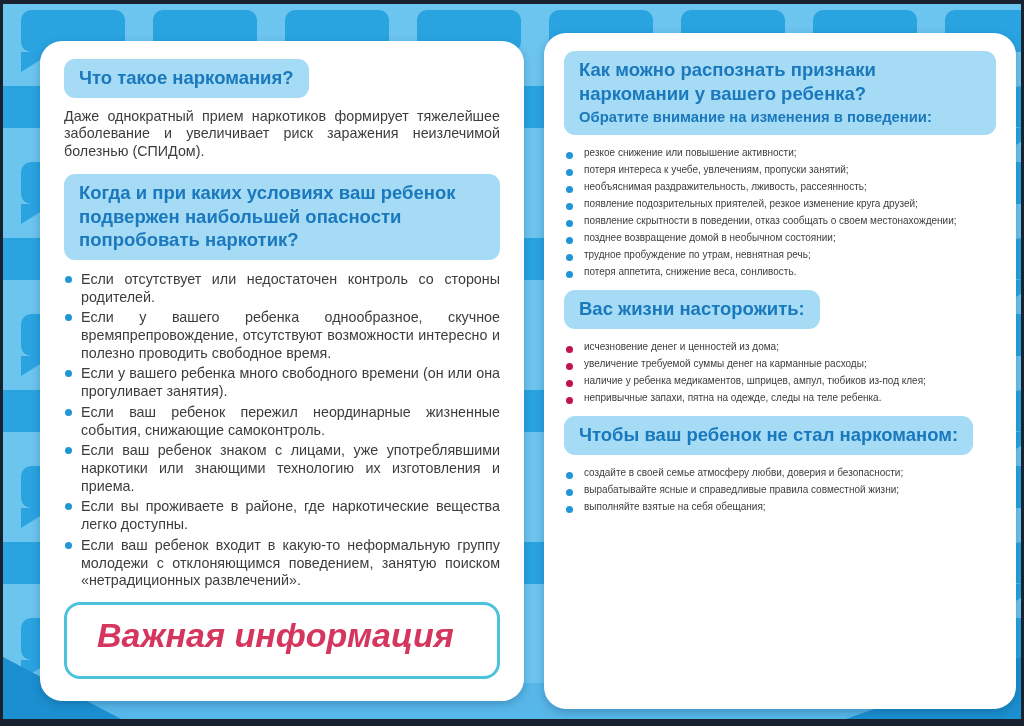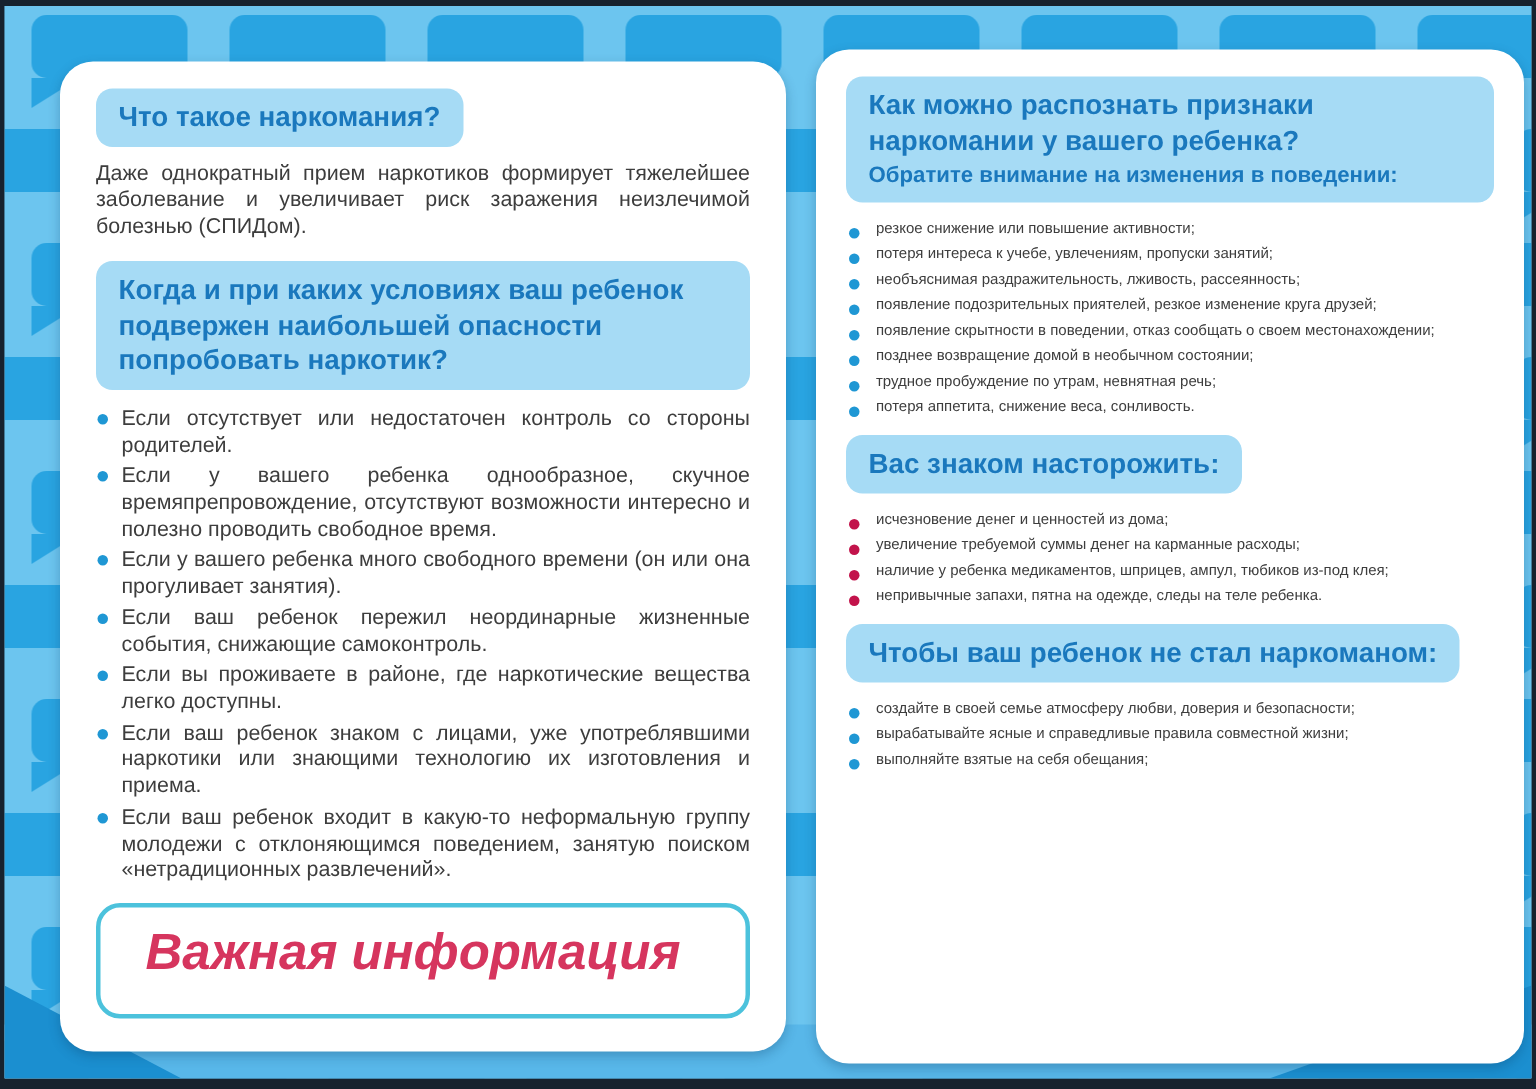--- a/index.html
+++ b/index.html
@@ -78,22 +78,22 @@
   <div class="card left">
     <div class="hdr">Что такое наркомания?</div>
     <p class="body-text">Даже однократный прием наркотиков формирует тяжелейшее заболевание и увеличивает риск заражения неизлечимой болезнью (СПИДом).</p>
 
     <div class="hdr">Когда и при каких условиях ваш ребенок подвержен наибольшей опасности попробовать наркотик?</div>
     <ul class="bullets">
         <li>Если отсутствует или недостаточен контроль со стороны родителей.</li>
         <li>Если у вашего ребенка однообразное, скучное времяпрепровождение, отсутствуют возможности интересно и полезно проводить свободное время.</li>
         <li>Если у вашего ребенка много свободного времени (он или она прогуливает занятия).</li>
         <li>Если ваш ребенок пережил неординарные жизненные события, снижающие самоконтроль.</li>
+        <li>Если ваш ребенок знаком с лицами, уже употреблявшими наркотики или знающими технологию их изготовления и приема.</li>
         <li>Если вы проживаете в районе, где наркотические вещества легко доступны.</li>
-        <li>Если ваш ребенок знаком с лицами, уже употреблявшими наркотики или знающими технологию их изготовления и приема.</li>
         <li>Если ваш ребенок входит в какую-то неформальную группу молодежи с отклоняющимся поведением, занятую поиском «нетрадиционных развлечений».</li>
       </ul>
 
     <div class="info-box">
       <div class="info-title">Важная информация</div>
 
     </div>
   </div>
 
   <div class="card right">
@@ -105,21 +105,21 @@
         <li>резкое снижение или повышение активности;</li>
         <li>потеря интереса к учебе, увлечениям, пропуски занятий;</li>
         <li>необъяснимая раздражительность, лживость, рассеянность;</li>
         <li>появление подозрительных приятелей, резкое изменение круга друзей;</li>
         <li>появление скрытности в поведении, отказ сообщать о своем местонахождении;</li>
         <li>позднее возвращение домой в необычном состоянии;</li>
         <li>трудное пробуждение по утрам, невнятная речь;</li>
         <li>потеря аппетита, снижение веса, сонливость.</li>
       </ul>
 
-    <div class="hdr">Вас знаком насторожить:</div>
+    <div class="hdr">Вас жизни насторожить:</div>
     <ul class="bullets red">
         <li>исчезновение денег и ценностей из дома;</li>
         <li>увеличение требуемой суммы денег на карманные расходы;</li>
         <li>наличие у ребенка медикаментов, шприцев, ампул, тюбиков из-под клея;</li>
         <li>непривычные запахи, пятна на одежде, следы на теле ребенка.</li>
       </ul>
 
     <div class="hdr">Чтобы ваш ребенок не стал наркоманом:</div>
     <ul class="bullets">
         <li>создайте в своей семье атмосферу любви, доверия и безопасности;</li>

